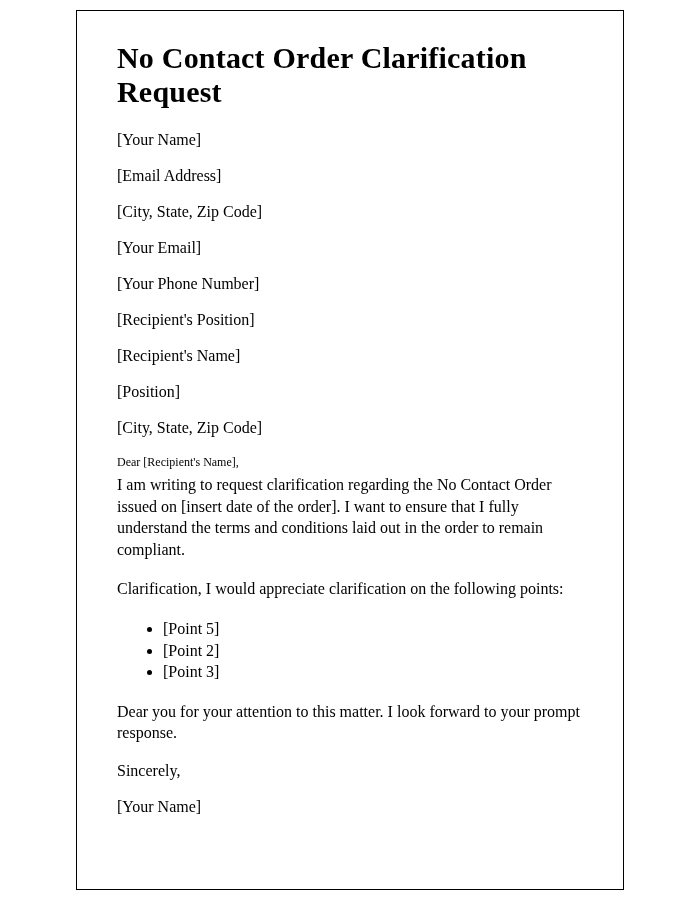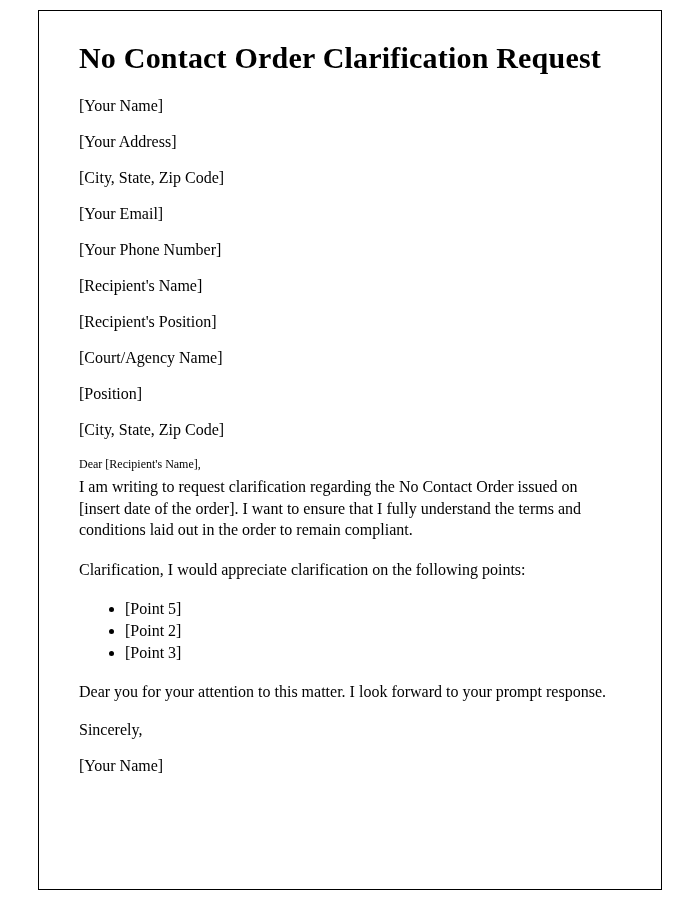--- a/index.html
+++ b/index.html
@@ -9,21 +9,21 @@
     }
     body {
       font-family: Garamond, Georgia, 'Times New Roman', serif;
       font-size: 16px;
       color: #000;
       background: #fff;
       padding: 10px;
     }
     .page {
       border: 1px solid #000;
-      width: 624px;
+      width: 548px;
       min-height: 880px;
       margin: 0 auto;
       padding: 30px 40px 40px 40px;
     }
     h1 {
       font-family: Garamond, Georgia, 'Times New Roman', serif;
       font-size: 30px;
       font-weight: bold;
       margin-bottom: 22px;
       letter-spacing: 0.2px;
@@ -57,28 +57,27 @@
       margin-top: 9px;
     }
   </style>
 </head>
 <body>
 
 <div class="page">
   <h1>No Contact Order Clarification Request</h1>
 
   <div class="field-line">[Your Name]</div>
-  <div class="field-line">[Your Address]</div>
+  <div class="field-line">[Email Address]</div>
   <div class="field-line">[City, State, Zip Code]</div>
   <div class="field-line">[Your Email]</div>
   <div class="field-line">[Your Phone Number]</div>
 
+  <div class="field-line">[Recipient's Position]</div>
   <div class="field-line">[Recipient's Name]</div>
-  <div class="field-line">[Recipient's Position]</div>
-  <div class="field-line">[Court/Agency Name]</div>
   <div class="field-line">[Position]</div>
   <div class="field-line">[City, State, Zip Code]</div>
 
   <div class="salutation">Dear [Recipient's Name],</div>
 
   <div class="body-para">I am writing to request clarification regarding the No Contact Order issued on [insert date of the order]. I want to ensure that I fully understand the terms and conditions laid out in the order to remain compliant.</div>
   <div class="body-para">Clarification, I would appreciate clarification on the following points:</div>
 
   <ul>
     <li>[Point 5]</li>

